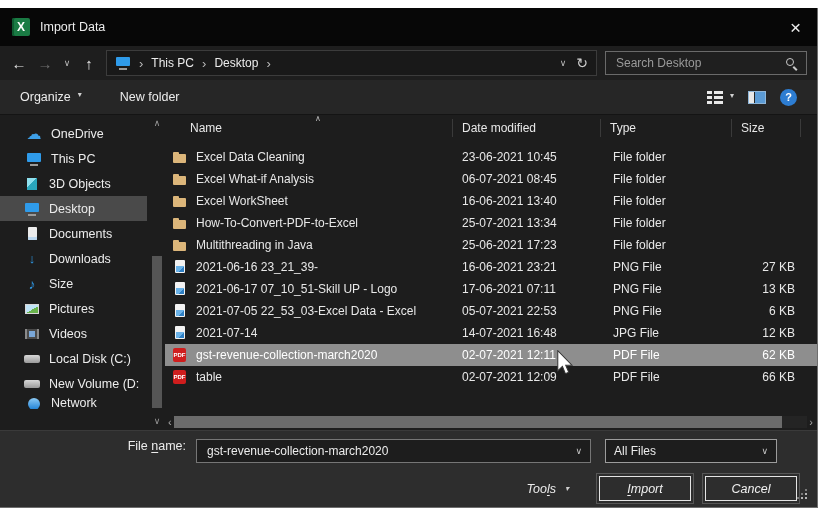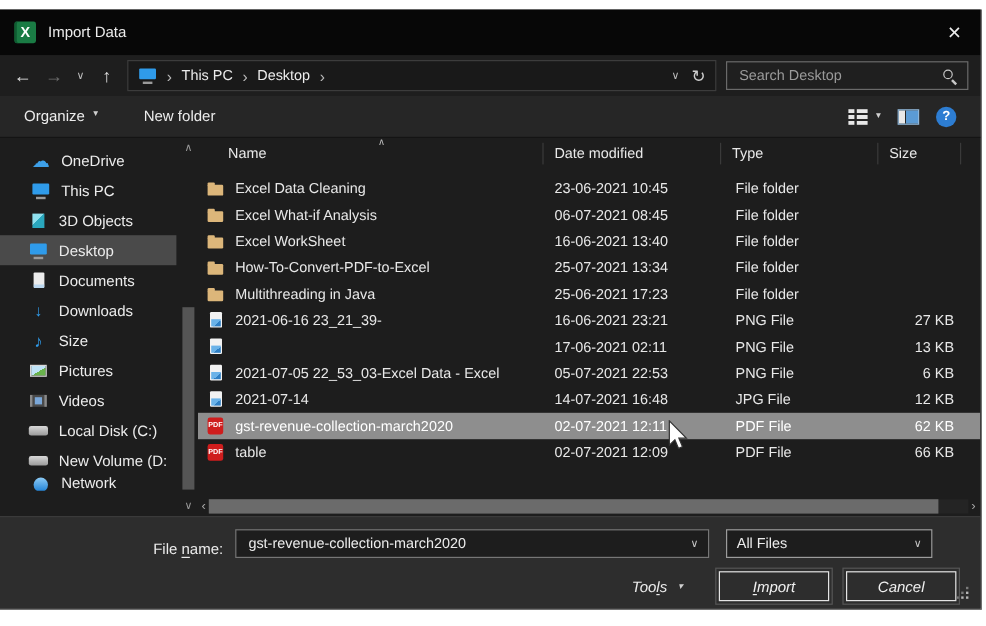--- a/index.html
+++ b/index.html
@@ -105,21 +105,21 @@
        background:linear-gradient(#8ccaf5,#1c7fd4);}
   .ico-folder::before{content:"";position:absolute;left:1px;top:5px;width:13px;height:9px;background:#dcb67a;border-radius:1px;}
   .ico-folder::after{content:"";position:absolute;left:1px;top:3px;width:6px;height:3px;background:#dcb67a;border-radius:1px 1px 0 0;}
   .ico-image::before{content:"";position:absolute;left:3px;top:1px;width:10px;height:13px;background:#f2f2f2;border-radius:1px;}
   .ico-image::after{content:"";position:absolute;left:4px;top:7px;width:8px;height:6px;
        background:linear-gradient(140deg,#6ab2e8 0 60%,#2e7fc4 60%);}
   .ico-pdf{width:13px;flex:0 0 13px;height:14px;margin:1px 2px 1px 1px;background:#cf1d1d;border-radius:2px;
        color:#fff;font-size:6px;font-weight:bold;display:flex;align-items:center;justify-content:center;letter-spacing:0;}
   
   .footer{flex:0 0 77px;background:#2d2d2d;border-top:1px solid #3a3a3a;position:relative;padding-top:8px;box-sizing:border-box;}
-  .frow1{display:flex;align-items:flex-end;height:26px;}
+  .frow1{display:flex;align-items:flex-start;height:26px;}
   .fn-label{width:196px;text-align:right;padding-right:10px;color:#ececec;font-size:12.5px;box-sizing:border-box;}
   .combo{width:395px;height:24px;border:1px solid #767676;background:#1d1d1d;display:flex;align-items:center;
          padding:0 8px;box-sizing:border-box;color:#ececec;font-size:12px;}
   .combo input{flex:1;background:transparent;border:none;outline:none;color:#ececec;font-size:12px;
                font-family:"Liberation Sans",sans-serif;}
   .combo .chev,.select .chev{margin-left:auto;font-size:9px;color:#c9c9c9;}
   .select{width:172px;height:24px;margin-left:14px;border:1px solid #9c9c9c;background:#1d1d1d;display:flex;
           align-items:center;padding:0 8px;box-sizing:border-box;color:#ececec;font-size:12px;}
   .frow2{display:flex;align-items:center;justify-content:flex-end;margin-top:11px;padding-right:20px;gap:14px;
          color:#ececec;font-size:12.5px;font-style:italic;}
@@ -306,22 +306,23 @@
                 <span class="ico ico-image"></span>
                 <span>2021-06-16 23_21_39-</span>
               </span>
               <span class="cell-date">16-06-2021 23:21</span>
               <span class="cell-type">PNG File</span>
               <span class="cell-size">27 KB</span>
             </div>
             <div class="file-row">
               <span class="cell-name">
                 <span class="ico ico-image"></span>
-              </span>
-              <span class="cell-date">17-06-2021 02:11</span>
+                <span>2021-06-17 07_10_51-Skill UP - Logo</span>
+              </span>
+              <span class="cell-date">17-06-2021 07:11</span>
               <span class="cell-type">PNG File</span>
               <span class="cell-size">13 KB</span>
             </div>
             <div class="file-row">
               <span class="cell-name">
                 <span class="ico ico-image"></span>
                 <span>2021-07-05 22_53_03-Excel Data - Excel</span>
               </span>
               <span class="cell-date">05-07-2021 22:53</span>
               <span class="cell-type">PNG File</span>

